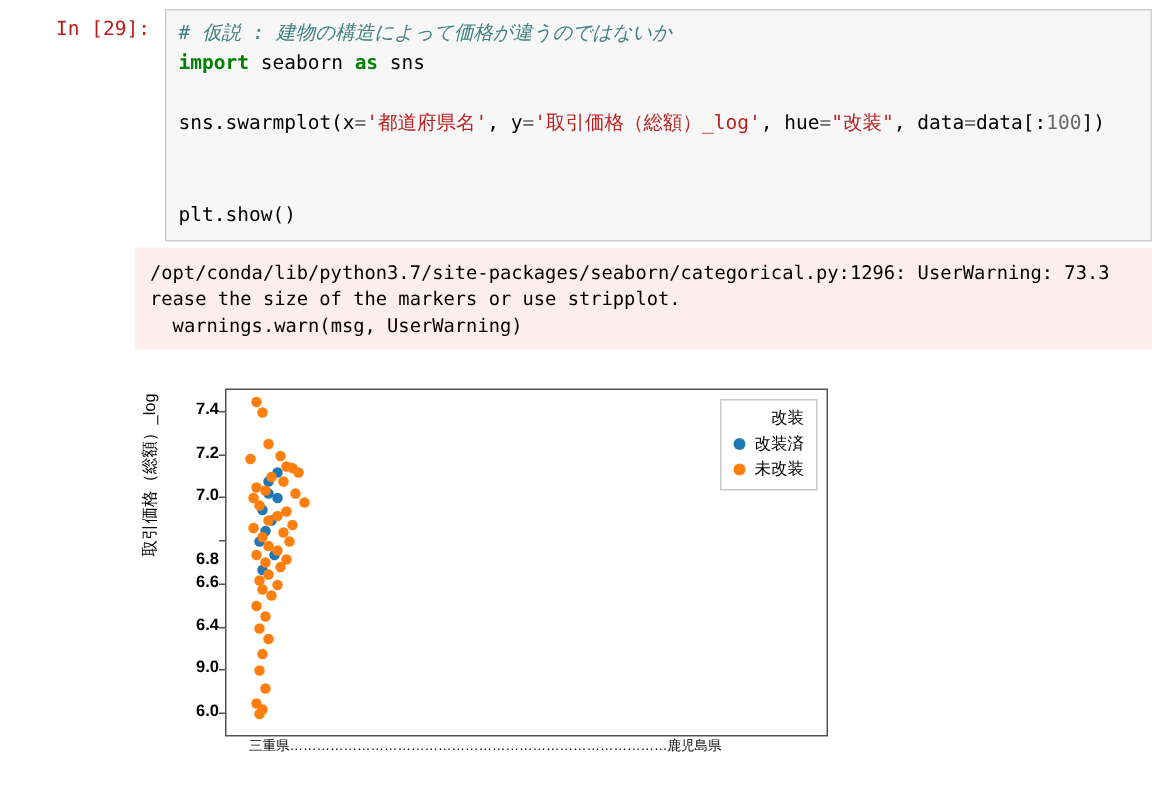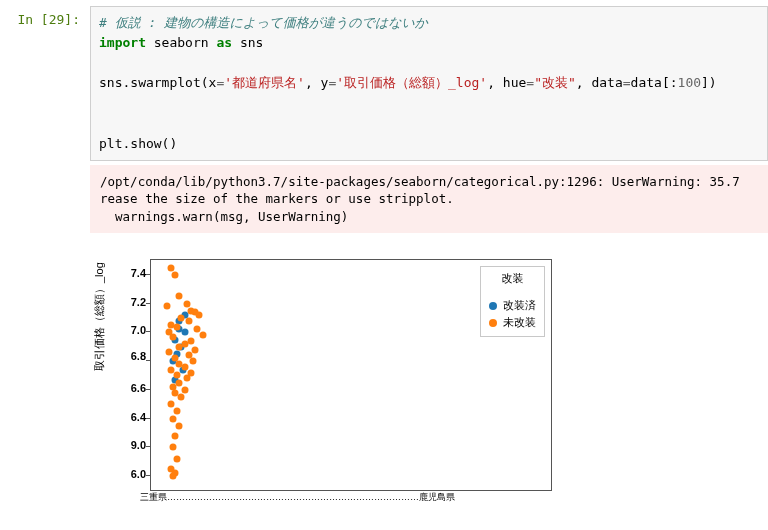--- a/index.html
+++ b/index.html
@@ -12,25 +12,26 @@
     overflow: hidden;
   }
   .cell {
     display: flex;
     padding-top: 6px;
   }
   .prompt {
     width: 80px;
     min-width: 80px;
     text-align: right;
-    color: #4d7c0f;
+    color: #b91c1c;
     padding-right: 10px;
     padding-top: 6px;
     font-family: monospace;
     font-size: 13px;
+    padding-left: 20px;
   }
   .input-area {
     flex: 1;
     border: 1px solid #cfcfcf;
     background: #f7f7f7;
     padding: 6px 8px;
     margin-right: 0;
     white-space: pre;
     font-family: "MS Gothic", monospace;
     font-size: 13px;
@@ -118,22 +119,22 @@
     position: absolute;
     right: 6px;
     top: 6px;
     border: 1px solid #c8c8c8;
     background: #fff;
     padding: 4px 8px 6px 8px;
     font-size: 11px;
     font-family: sans-serif;
   }
   .legend-title {
-    text-align: center;
-    margin-bottom: 12px;
+    text-align: right;
+    margin-bottom: 2px;
   }
   .legend-row {
     display: flex;
     align-items: center;
     gap: 6px;
     margin-top: 2px;
   }
   .dot {
     position: absolute;
     width: 7px;
@@ -157,21 +158,21 @@
   <div class="prompt">In [29]:</div>
   <div class="input-area"><span class="c-comment"># 仮説 : 建物の構造によって価格が違うのではないか</span>
 <span class="c-keyword">import</span> <span class="c-name">seaborn</span> <span class="c-keyword2">as</span> <span class="c-name">sns</span>
 
 <span class="c-name">sns.swarmplot(x</span><span class="c-op">=</span><span class="c-string">'都道府県名'</span><span>, </span><span class="c-name">y</span><span class="c-op">=</span><span class="c-string">'取引価格（総額）_log'</span><span>, </span><span class="c-name">hue</span><span class="c-op">=</span><span class="c-string">"改装"</span><span>, </span><span class="c-name">data</span><span class="c-op">=</span><span class="c-name">data[:</span><span class="c-op">100</span><span>])</span>
 
 
 <span class="c-name">plt.show()</span></div>
 </div>
 
-<div class="warn-area">/opt/conda/lib/python3.7/site-packages/seaborn/categorical.py:1296: UserWarning: 35.7
+<div class="warn-area">/opt/conda/lib/python3.7/site-packages/seaborn/categorical.py:1296: UserWarning: 73.3
 rease the size of the markers or use stripplot.
   warnings.warn(msg, UserWarning)</div>
 
 <div class="plot-wrap">
   <div class="plot-area" id="plot-area">
     <div class="legend-box">
       <div class="legend-title">改装</div>
       <div class="legend-row">
         <span class="ldot blue"></span>
         <span>改装済</span>
@@ -231,30 +232,30 @@
       <div class="dot orange" style="left: 22px; top: 158.125px;"></div>
       <div class="dot orange" style="left: 28px; top: 165.312px;"></div>
       <div class="dot orange" style="left: 24px; top: 175.375px;"></div>
       <div class="dot orange" style="left: 22px; top: 186.875px;"></div>
       <div class="dot orange" style="left: 26px; top: 198.375px;"></div>
       <div class="dot orange" style="left: 20px; top: 208.438px;"></div>
       <div class="dot orange" style="left: 24px; top: 212.75px;"></div>
       <div class="dot orange" style="left: 22px; top: 215.625px;"></div>
     </div>
   <div class="ylabel">取引価格（総額）_log</div>
-  <div class="xtick-text" style="left:50px">三重県…………………………………………………………………………鹿児島県</div>
+  <div class="xtick-text" style="left:76px">三重県…………………………………………………………………………鹿児島県</div>
 <div class="ytick" style="top: 217.625px;">6.0</div>
     <div class="ytick-line" style="top: 223.625px;"></div>
     <div class="ytick" style="top: 188.875px;">9.0</div>
     <div class="ytick-line" style="top: 194.875px;"></div>
     <div class="ytick" style="top: 160.125px;">6.4</div>
     <div class="ytick-line" style="top: 166.125px;"></div>
     <div class="ytick" style="top: 131.375px;">6.6</div>
     <div class="ytick-line" style="top: 137.375px;"></div>
-    <div class="ytick" style="top: 100px;">6.8</div>
+    <div class="ytick" style="top: 117px;">6.8</div>
     <div class="ytick-line" style="top: 108.625px;"></div>
     <div class="ytick" style="top: 73.875px;">7.0</div>
     <div class="ytick-line" style="top: 79.875px;"></div>
     <div class="ytick" style="top: 45.125px;">7.2</div>
     <div class="ytick-line" style="top: 51.125px;"></div>
     <div class="ytick" style="top: 16.375px;">7.4</div>
     <div class="ytick-line" style="top: 22.375px;"></div>
   </div>
 
 </body></html>

